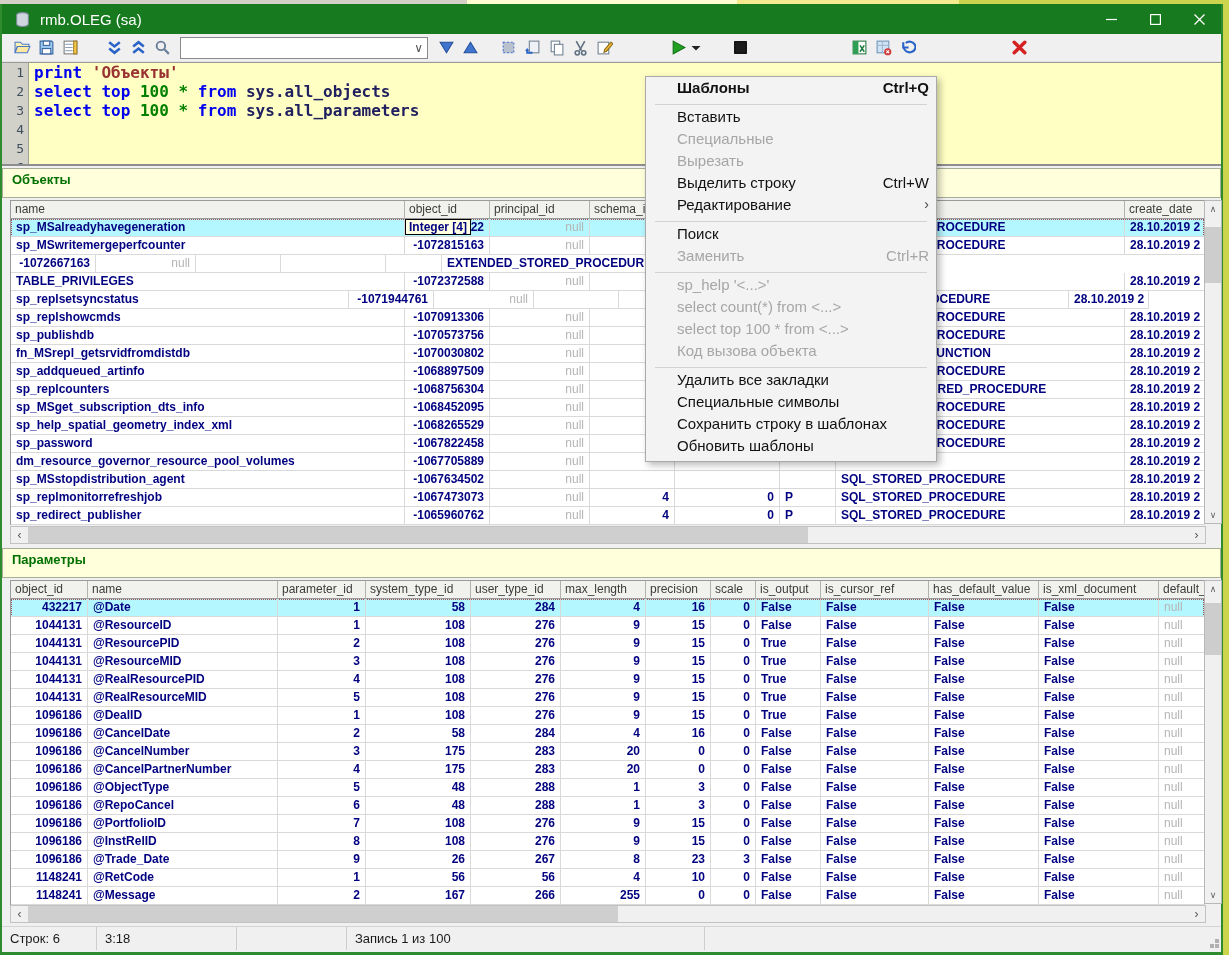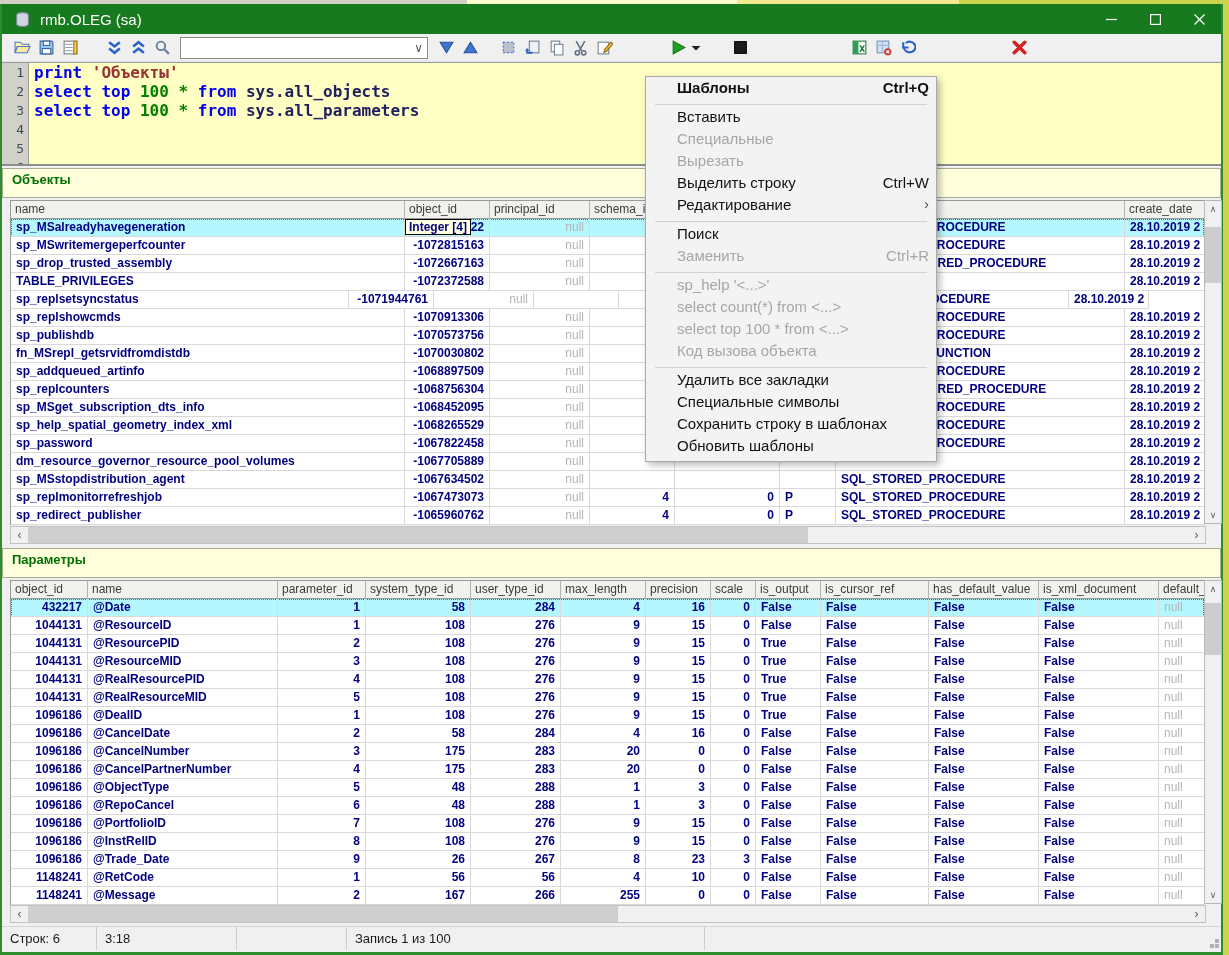--- a/index.html
+++ b/index.html
@@ -290,21 +290,20 @@
           <div class="gcell" style="width:394px">sp_MSwritemergeperfcounter</div>
           <div class="gcell r" style="width:85px">-1072815163</div>
           <div class="gcell r nul" style="width:100px">null</div>
           <div class="gcell r" style="width:85px"></div>
           <div class="gcell r" style="width:105px"></div>
           <div class="gcell" style="width:56px"></div>
           <div class="gcell" style="width:289px">SQL_STORED_PROCEDURE</div>
           <div class="gcell" style="width:80px">28.10.2019 2</div>
         </div>
         <div class="grow">
-          <div class="gcell" style="width:394px">sp_drop_trusted_assembly</div>
           <div class="gcell r" style="width:85px">-1072667163</div>
           <div class="gcell r nul" style="width:100px">null</div>
           <div class="gcell r" style="width:85px"></div>
           <div class="gcell r" style="width:105px"></div>
           <div class="gcell" style="width:56px"></div>
           <div class="gcell" style="width:289px">EXTENDED_STORED_PROCEDURE</div>
           <div class="gcell" style="width:80px">28.10.2019 2</div>
         </div>
         <div class="grow">
           <div class="gcell" style="width:394px">TABLE_PRIVILEGES</div>

